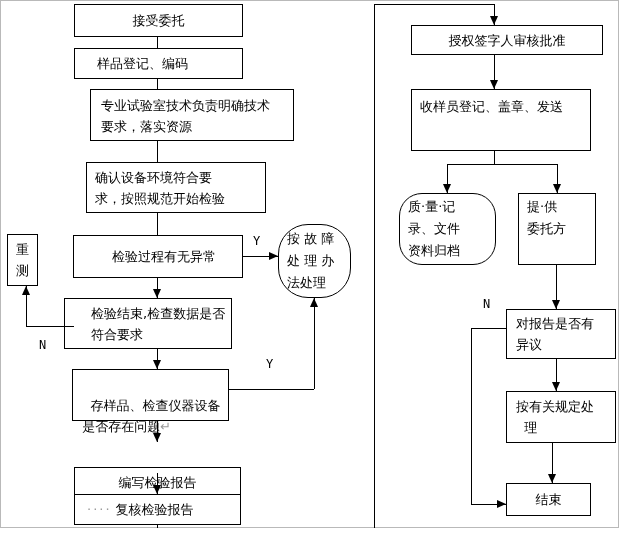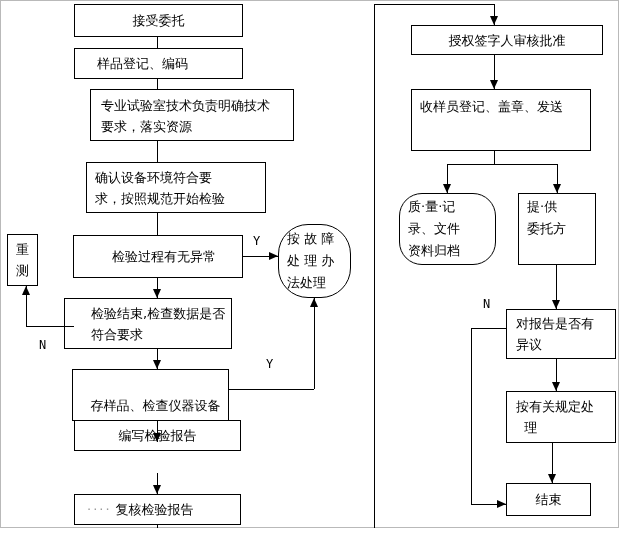--- a/index.html
+++ b/index.html
@@ -48,21 +48,21 @@
   <div class="node vcenter" style="left:72px; top:234px; width:170px; height:43px; padding-left:38px;">检验过程有无异常</div>
 
   <div class="node" style="left:63px; top:297px; width:168px; height:51px; padding:4px 0 0 26px;">检验结束,检查数据是否
 符合要求</div>
 
   <div class="node prews" style="left:71px; top:368px; width:157px; height:52px; padding:4px 0 0 1px;">
     <span>存样品、检查仪器设备
   是否存在问题</span><span class="mark">↵</span>
   </div>
 
-  <div class="node center" style="left:73px; top:419px; width:167px; height:31px;">编写检验报告</div>
+  <div class="node center" style="left:73px; top:466px; width:167px; height:31px;">编写检验报告</div>
 
   <div class="node vcenter" style="left:73px; top:493px; width:167px; height:31px; padding-left:12px;">
     <span class="dots">····</span><span>复核检验报告</span>
   </div>
 
   <div class="node" style="left:6px; top:233px; width:31px; height:52px; padding:4px 0 0 8px;">重
 测</div>
 
   <div class="node" style="left:277px; top:223px; width:73px; height:74px; padding:3px 0 0 8px; line-height:22px;border-radius:30px;">按 故 障
 处 理 办

